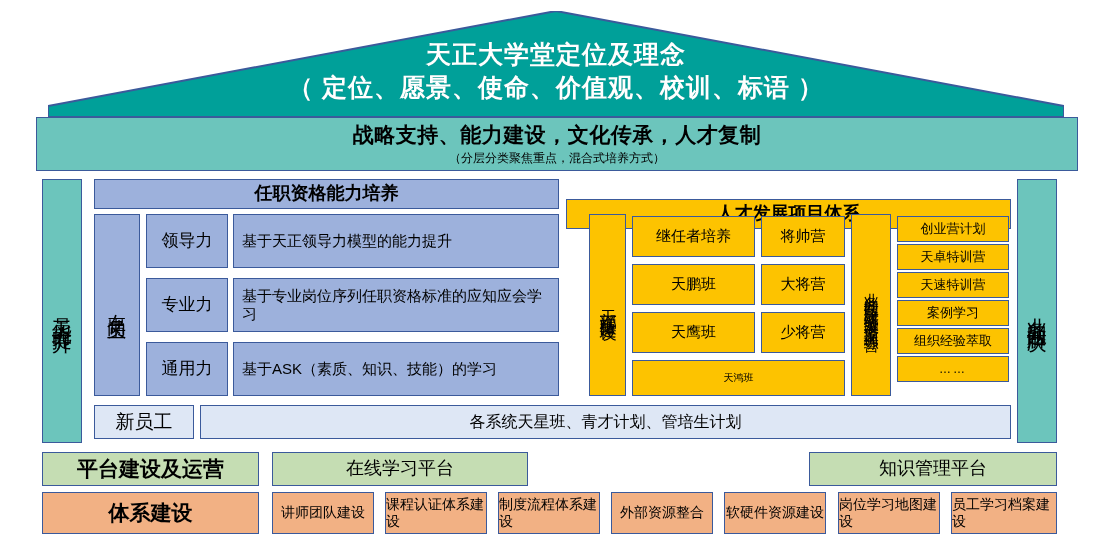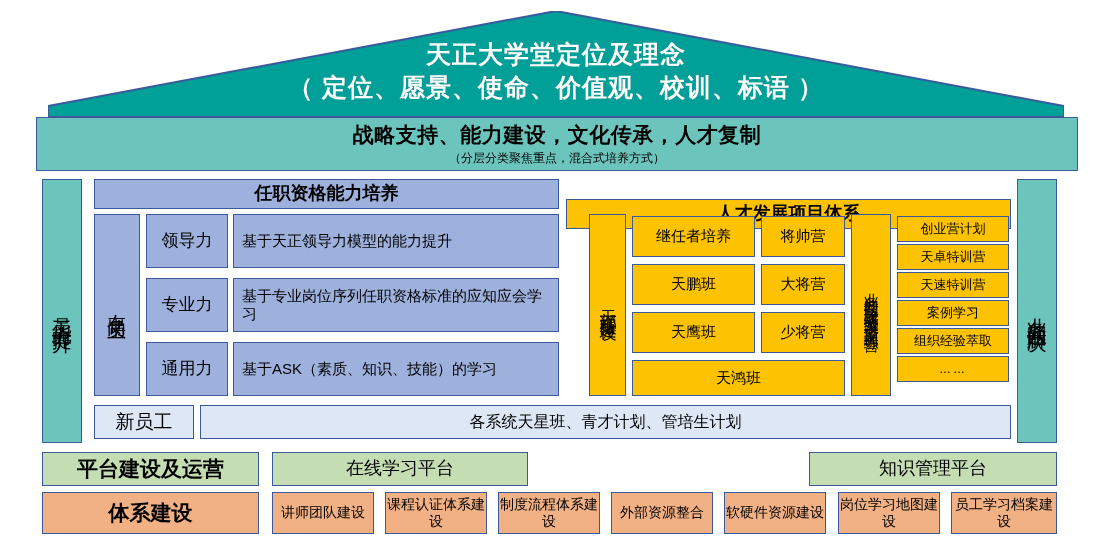--- a/index.html
+++ b/index.html
@@ -18,21 +18,21 @@
     text-align:center;color:#ffffff;font-weight:bold;
     font-size:25px;line-height:33px;letter-spacing:1px;
     text-shadow:0 0 1px rgba(0,0,0,.18);
   }
 
   
   .bx{
     position:absolute;box-sizing:border-box;
     border:1px solid #3B5A9B;
     display:flex;align-items:center;justify-content:center;
-    text-align:center;color:#000000;
+    color:#000000;
     line-height:1.22;
   }
   .teal{background:#6CC5BC;}
   .blue{background:#9DB1DC;}
   .bluehdr{background:#9DB1DC;font-weight:bold;}
   .paleblue{background:#DEE7F5;}
   .gold{background:#FDC300;}
   .green{background:#C5DDB3;}
   .orange{background:#F2B184;}
 
@@ -56,21 +56,21 @@
   .qualname{left:146px;width:82px;height:54px;font-size:17px;}
   .qualdesc{left:233px;width:326px;height:54px;font-size:15px;justify-content:flex-start;text-align:left;padding:0 8px;}
   .r1{top:214px;} .r2{top:278px;} .r3{top:342px;}
 
   
   #talent-hdr{left:566px;top:179px;width:445px;height:30px;font-size:18px;margin-top:20px;}
   #cadre{left:589px;top:214px;width:37px;height:182px;font-size:17px;}
   .tbig{left:632px;width:123px;height:41px;font-size:15px;}
   .tsml{left:761px;width:84px;height:41px;font-size:15px;}
   .t1{top:216px;} .t2{top:264px;} .t3{top:312px;}
-  #thong{left:632px;top:360px;width:213px;height:36px;font-size:15px;}
+  #thong{left:632px;top:360px;width:213px;height:36px;font-size:10px;}
   #biz-train{left:851px;top:214px;width:40px;height:182px;font-size:15px;letter-spacing:0px;}
   .rcol{left:897px;width:112px;font-size:13px;}
   .rc1{top:216px;height:26px;} .rc2{top:244px;height:26px;}
   .rc3{top:272px;height:26px;} .rc4{top:300px;height:26px;}
   .rc5{top:328px;height:26px;} .rc6{top:356px;height:26px;font-size:12px;letter-spacing:2px;}
 
   
   #newemp{left:94px;top:405px;width:100px;height:34px;font-size:19px;}
   #newemp-desc{left:200px;top:405px;width:811px;height:34px;font-size:16px;}
 

